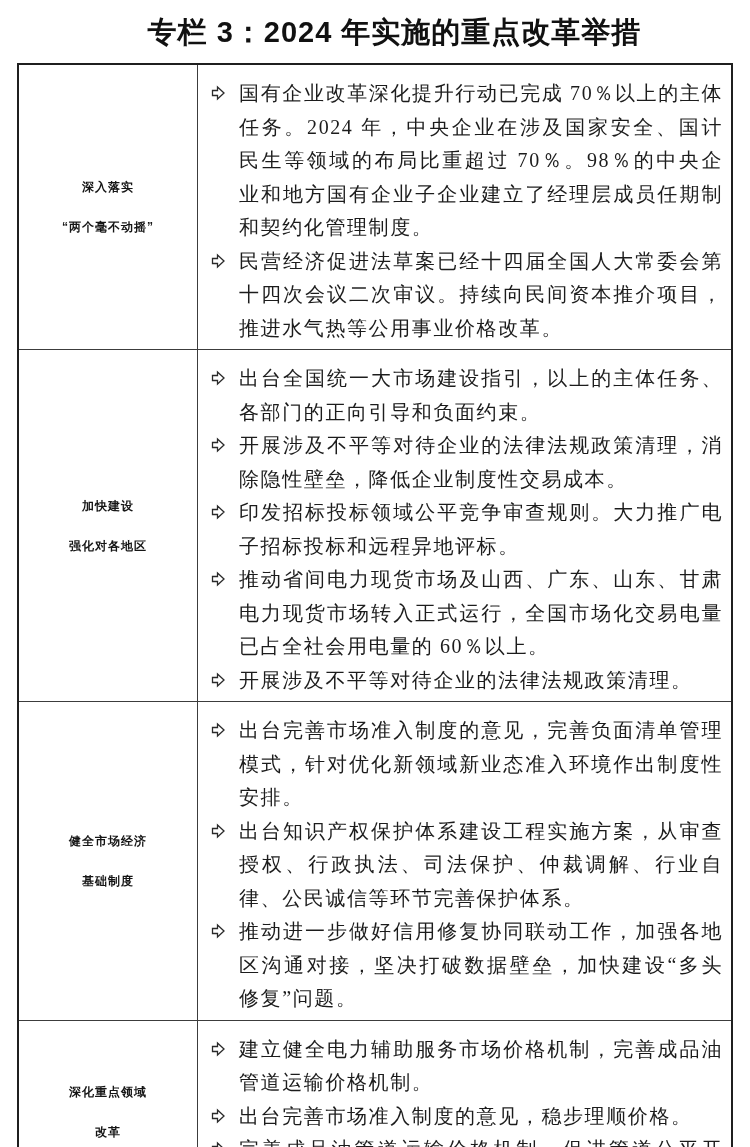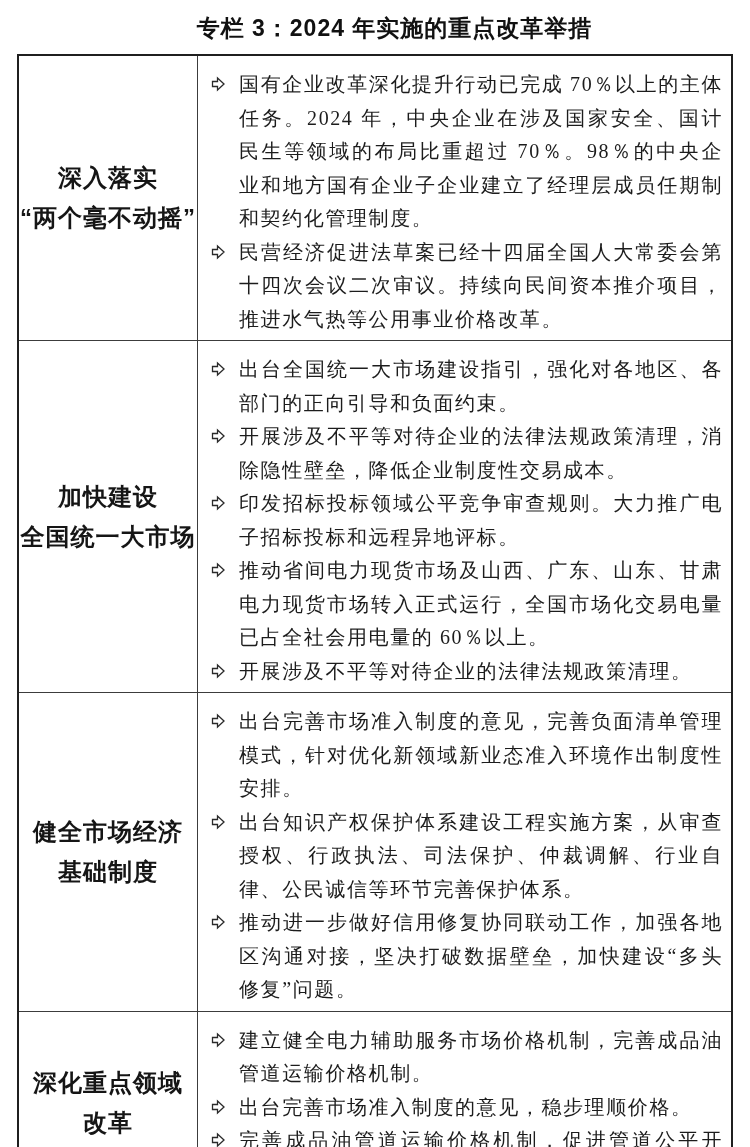--- a/index.html
+++ b/index.html
@@ -10,42 +10,42 @@
     background: #ffffff;
     overflow: hidden;
     font-family: "Liberation Serif", "DejaVu Serif", serif;
     color: #1c1c1c;
   }
   .title {
     margin: 13px 0 10px 0;
     text-align: center;
     font-family: "Liberation Sans", "DejaVu Sans", sans-serif;
     font-weight: bold;
-    font-size: 23px;
+    font-size: 29px;
     letter-spacing: 1px;
     color: #111;
     padding-left: 39px;
   }
   table.panel {
     width: 716px;
     margin: 0 auto;
     border-collapse: collapse;
     table-layout: fixed;
     border: 2px solid #1f1f1f;
   }
   table.panel td {
     border: 1px solid #3c3c3c;
     vertical-align: middle;
   }
   td.hdr {
     width: 176px;
     text-align: center;
     font-family: "Liberation Sans", "DejaVu Sans", sans-serif;
     font-weight: bold;
-    font-size: 24px;
+    font-size: 12px;
     line-height: 40px;
     letter-spacing: 1px;
     white-space: pre-line;
     color: #151515;
   }
   td.content {
     padding: 12px 8px 4px 12px;
     vertical-align: middle;
   }
   .item {
@@ -99,29 +99,29 @@
                 <path d="M1.5 5.5 H6.5 V2 L13 8 L6.5 14 V10.5 H1.5 Z" fill="none" stroke="#2a2a2a" stroke-width="1.3" stroke-linejoin="miter"></path>
               </svg>
             </span>
           <div class="item-text">民营经济促进法草案已经十四届全国人大常委会第十四次会议二次审议。持续向民间资本推介项目，推进水气热等公用事业价格改革。</div>
         </div>
       </td>
     </tr>
 
     <tr class="r2">
       <td class="hdr">加快建设
-全国统一大市场</td>
-      <td class="content">
-        <div class="item">
-          <span class="bullet">
-              <svg width="15" height="16" viewBox="0 0 15 16">
-                <path d="M1.5 5.5 H6.5 V2 L13 8 L6.5 14 V10.5 H1.5 Z" fill="none" stroke="#2a2a2a" stroke-width="1.3" stroke-linejoin="miter"></path>
-              </svg>
-            </span>
-          <div class="item-text">出台全国统一大市场建设指引，强化对各地区、各部门的正向引导和负面约束。</div>
+强化对各地区</td>
+      <td class="content">
+        <div class="item">
+          <span class="bullet">
+              <svg width="15" height="16" viewBox="0 0 15 16">
+                <path d="M1.5 5.5 H6.5 V2 L13 8 L6.5 14 V10.5 H1.5 Z" fill="none" stroke="#2a2a2a" stroke-width="1.3" stroke-linejoin="miter"></path>
+              </svg>
+            </span>
+          <div class="item-text">出台全国统一大市场建设指引，以上的主体任务、各部门的正向引导和负面约束。</div>
         </div>
         <div class="item">
           <span class="bullet">
               <svg width="15" height="16" viewBox="0 0 15 16">
                 <path d="M1.5 5.5 H6.5 V2 L13 8 L6.5 14 V10.5 H1.5 Z" fill="none" stroke="#2a2a2a" stroke-width="1.3" stroke-linejoin="miter"></path>
               </svg>
             </span>
           <div class="item-text">开展涉及不平等对待企业的法律法规政策清理，消除隐性壁垒，降低企业制度性交易成本。</div>
         </div>
         <div class="item">

